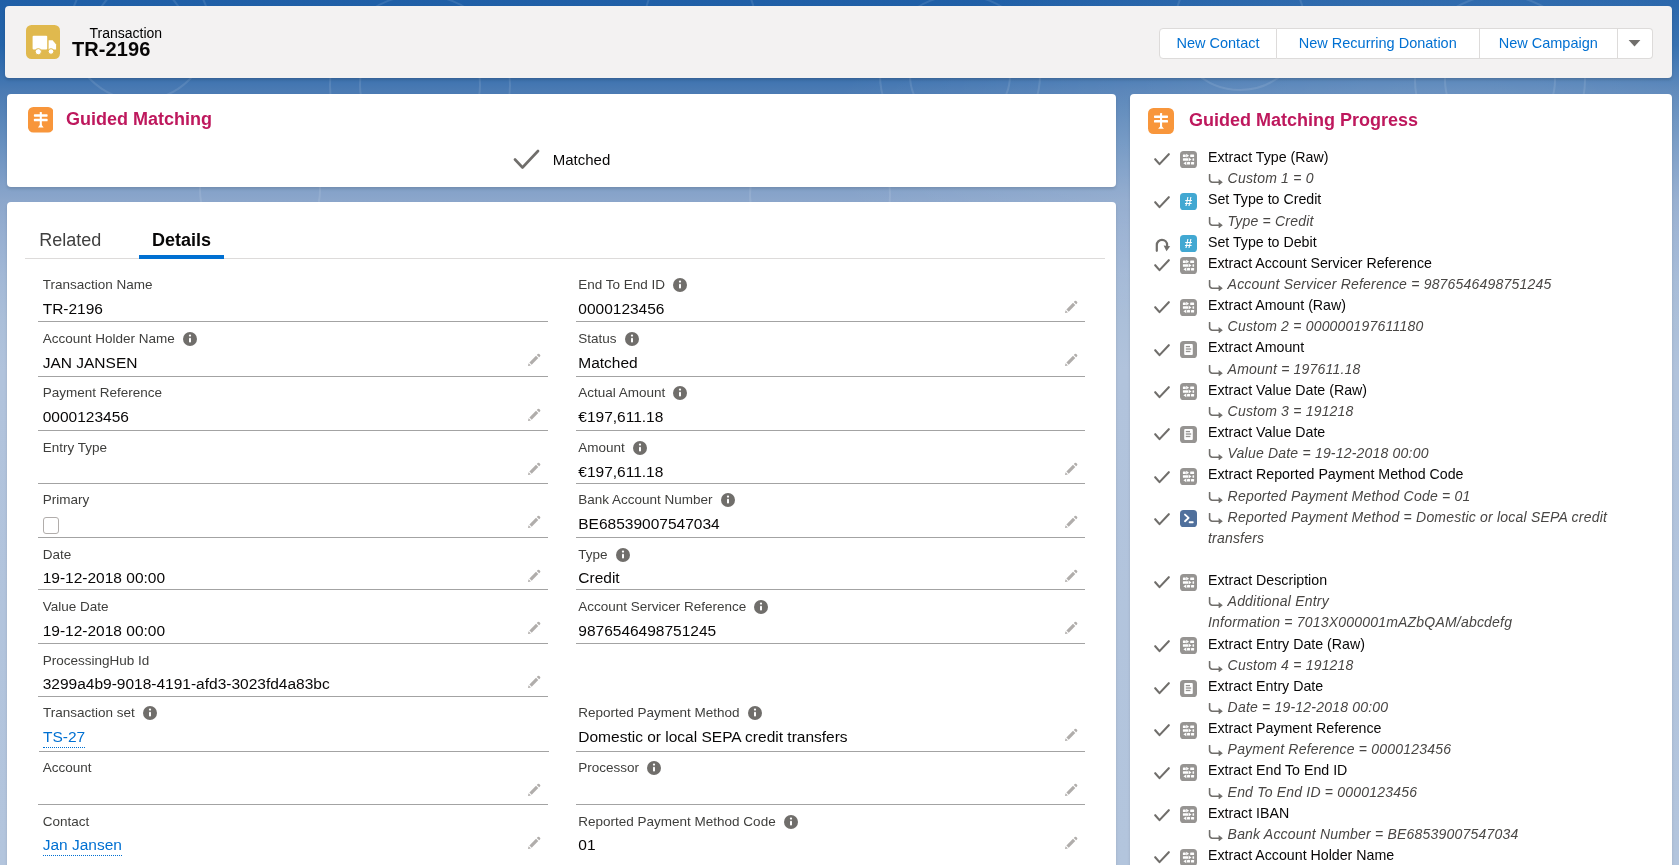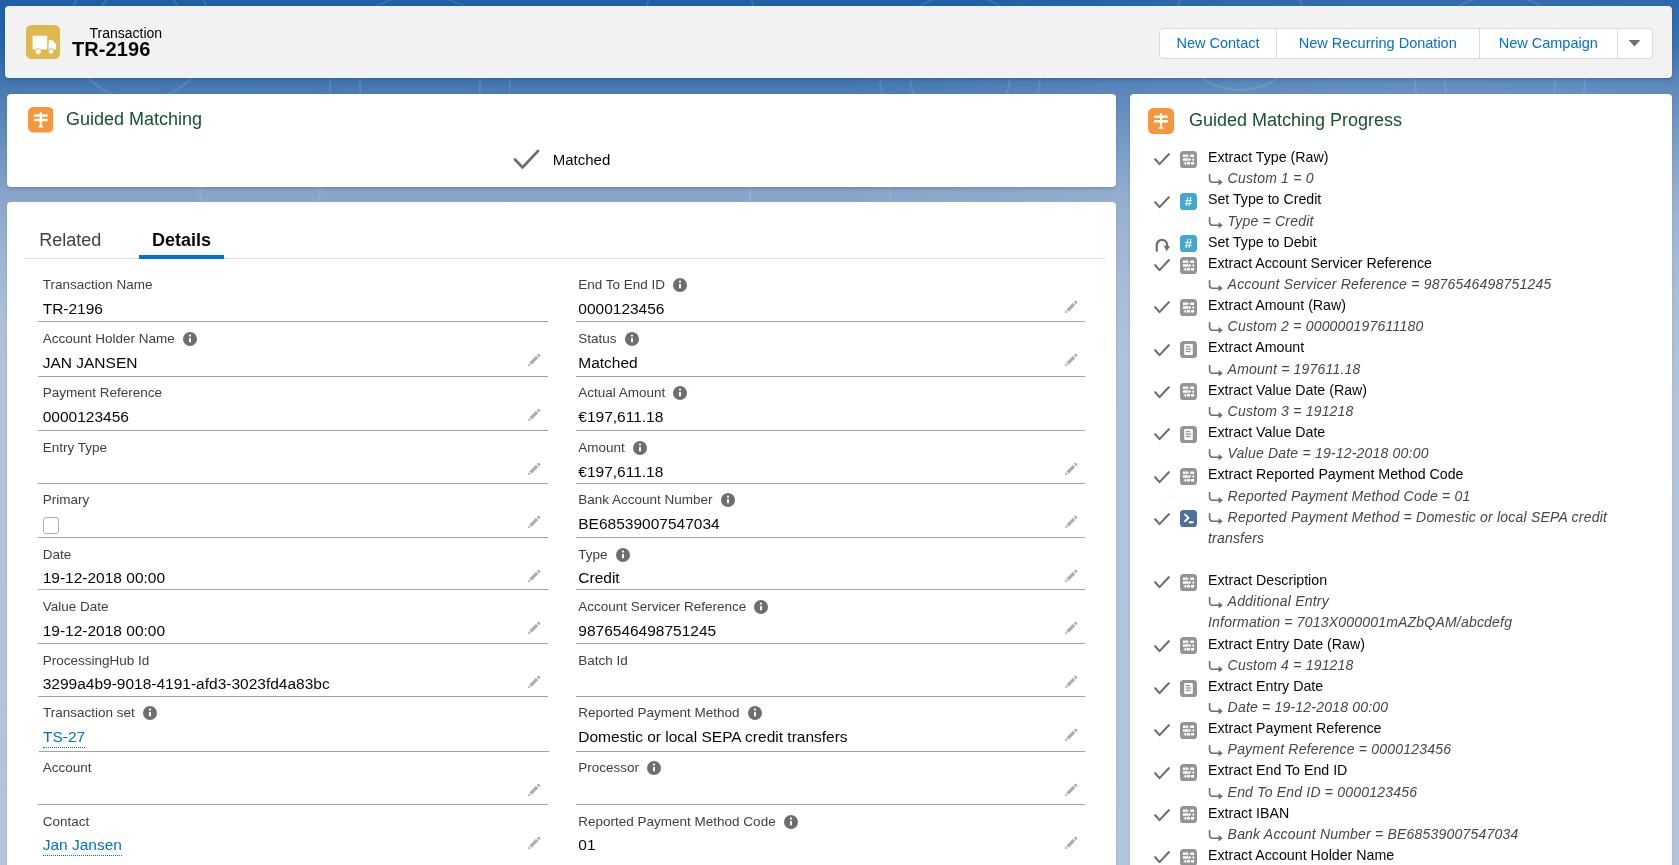--- a/index.html
+++ b/index.html
@@ -9,21 +9,21 @@
 .hdr { position:absolute; left:5px; top:6px; width:1666.5px; height:72px; background:#f3f2f2; border-radius:4px; box-shadow:0 2px 3px rgba(0,0,0,0.15); }
 .truck { position:absolute; left:20.5px; top:19px; }
 .hlabel { position:absolute; left:68.5px; top:18.5px; font-size:14px; color:#000000;margin-left:16px; }
 .htitle { position:absolute; left:67px; top:31.5px; font-size:20px; font-weight:bold; color:#080707; letter-spacing:0.1px; }
 .btns { position:absolute; left:1154px; top:21.5px; height:31px; display:flex; }
 .btn { background:#fff; border:1px solid #dddbda; border-left-width:0; color:#0070d2; font-size:14.5px; display:flex; align-items:center; justify-content:center; }
 .btn:first-child { border-left-width:1px; border-radius:4px 0 0 4px; }
 .btn.last { border-radius:0 4px 4px 0; }
 .gm { left:6.7px; top:93.5px; width:1109.6px; height:93px; }
 .cardhead { position:absolute; left:21.3px; top:13.5px; display:flex; align-items:center; }
-.cardtitle { font-size:18px; color:#14532d; margin-left:12.5px; }
+.cardtitle { font-size:18px; color:#be185d; margin-left:12.5px;font-weight:bold; }
 .matched { position:absolute; left:0; right:0; top:55.5px; display:flex; align-items:center; justify-content:center; gap:13px; }
 .matched span { font-size:15px; color:#080707; }
 .tabs { left:6.7px; top:202.3px; width:1109.6px; height:680px; }
 .tabrow { position:absolute; left:18.3px; right:11.6px; top:0; height:56.3px; border-bottom:1px solid #dddbda; }
 .tab1 { position:absolute; left:14.3px; top:28px; font-size:18px; color:#404040; }
 .tab2 { position:absolute; left:127px; top:28px; font-size:18px; font-weight:bold; color:#080707; }
 .tabline { position:absolute; left:114px; top:52.8px; width:85px; height:3.5px; background:#0070d2; }
 .frow { position:absolute; border-bottom:1px solid #a3a3a3; }
 .flabel { position:absolute; top:8.5px; font-size:13.5px; color:#3e3e3c; display:flex; align-items:center; gap:8px; white-space:nowrap; }
 .flabel .info { position:relative; top:0.5px; }
@@ -315,30 +315,20 @@
         </svg></div>
 <div class="fvalue" style="left:2.5px">9876546498751245</div>
 <svg class="pencil" width="14" height="14" viewBox="0 0 14 14">
         <g fill="#b0adab">
           <path d="M1.6 10.2l2.3 2.3-2.9.6z"></path>
           <path d="M2.4 9.4l6.6-6.6 2.3 2.3-6.6 6.6z"></path>
           <path d="M9.8 2l0.9-0.9a1.1 1.1 0 0 1 1.6 0l0.7 0.7a1.1 1.1 0 0 1 0 1.6l-0.9 0.9z"></path>
         </g>
       </svg>
 </div>
-<div class="frow" style="left:569.1px;top:442.0px;width:509.69999999999993px;height:52.5px">
-<div class="flabel" style="left:2.5px">Batch Id</div>
-<svg class="pencil" width="14" height="14" viewBox="0 0 14 14">
-        <g fill="#b0adab">
-          <path d="M1.6 10.2l2.3 2.3-2.9.6z"></path>
-          <path d="M2.4 9.4l6.6-6.6 2.3 2.3-6.6 6.6z"></path>
-          <path d="M9.8 2l0.9-0.9a1.1 1.1 0 0 1 1.6 0l0.7 0.7a1.1 1.1 0 0 1 0 1.6l-0.9 0.9z"></path>
-        </g>
-      </svg>
-</div>
 <div class="frow" style="left:569.1px;top:494.5px;width:509.69999999999993px;height:55.1px">
 <div class="flabel" style="left:2.5px">Reported Payment Method<svg class="info" width="14" height="14" viewBox="0 0 14 14">
           <circle cx="7" cy="7" r="7" fill="#706e6b"></circle>
           <rect x="6" y="5.8" width="2" height="4.7" rx="0.9" fill="#fff"></rect>
           <circle cx="7" cy="3.6" r="1.15" fill="#fff"></circle>
         </svg></div>
 <div class="fvalue" style="left:2.5px">Domestic or local SEPA credit transfers</div>
 <svg class="pencil" width="14" height="14" viewBox="0 0 14 14">
         <g fill="#b0adab">
           <path d="M1.6 10.2l2.3 2.3-2.9.6z"></path>

